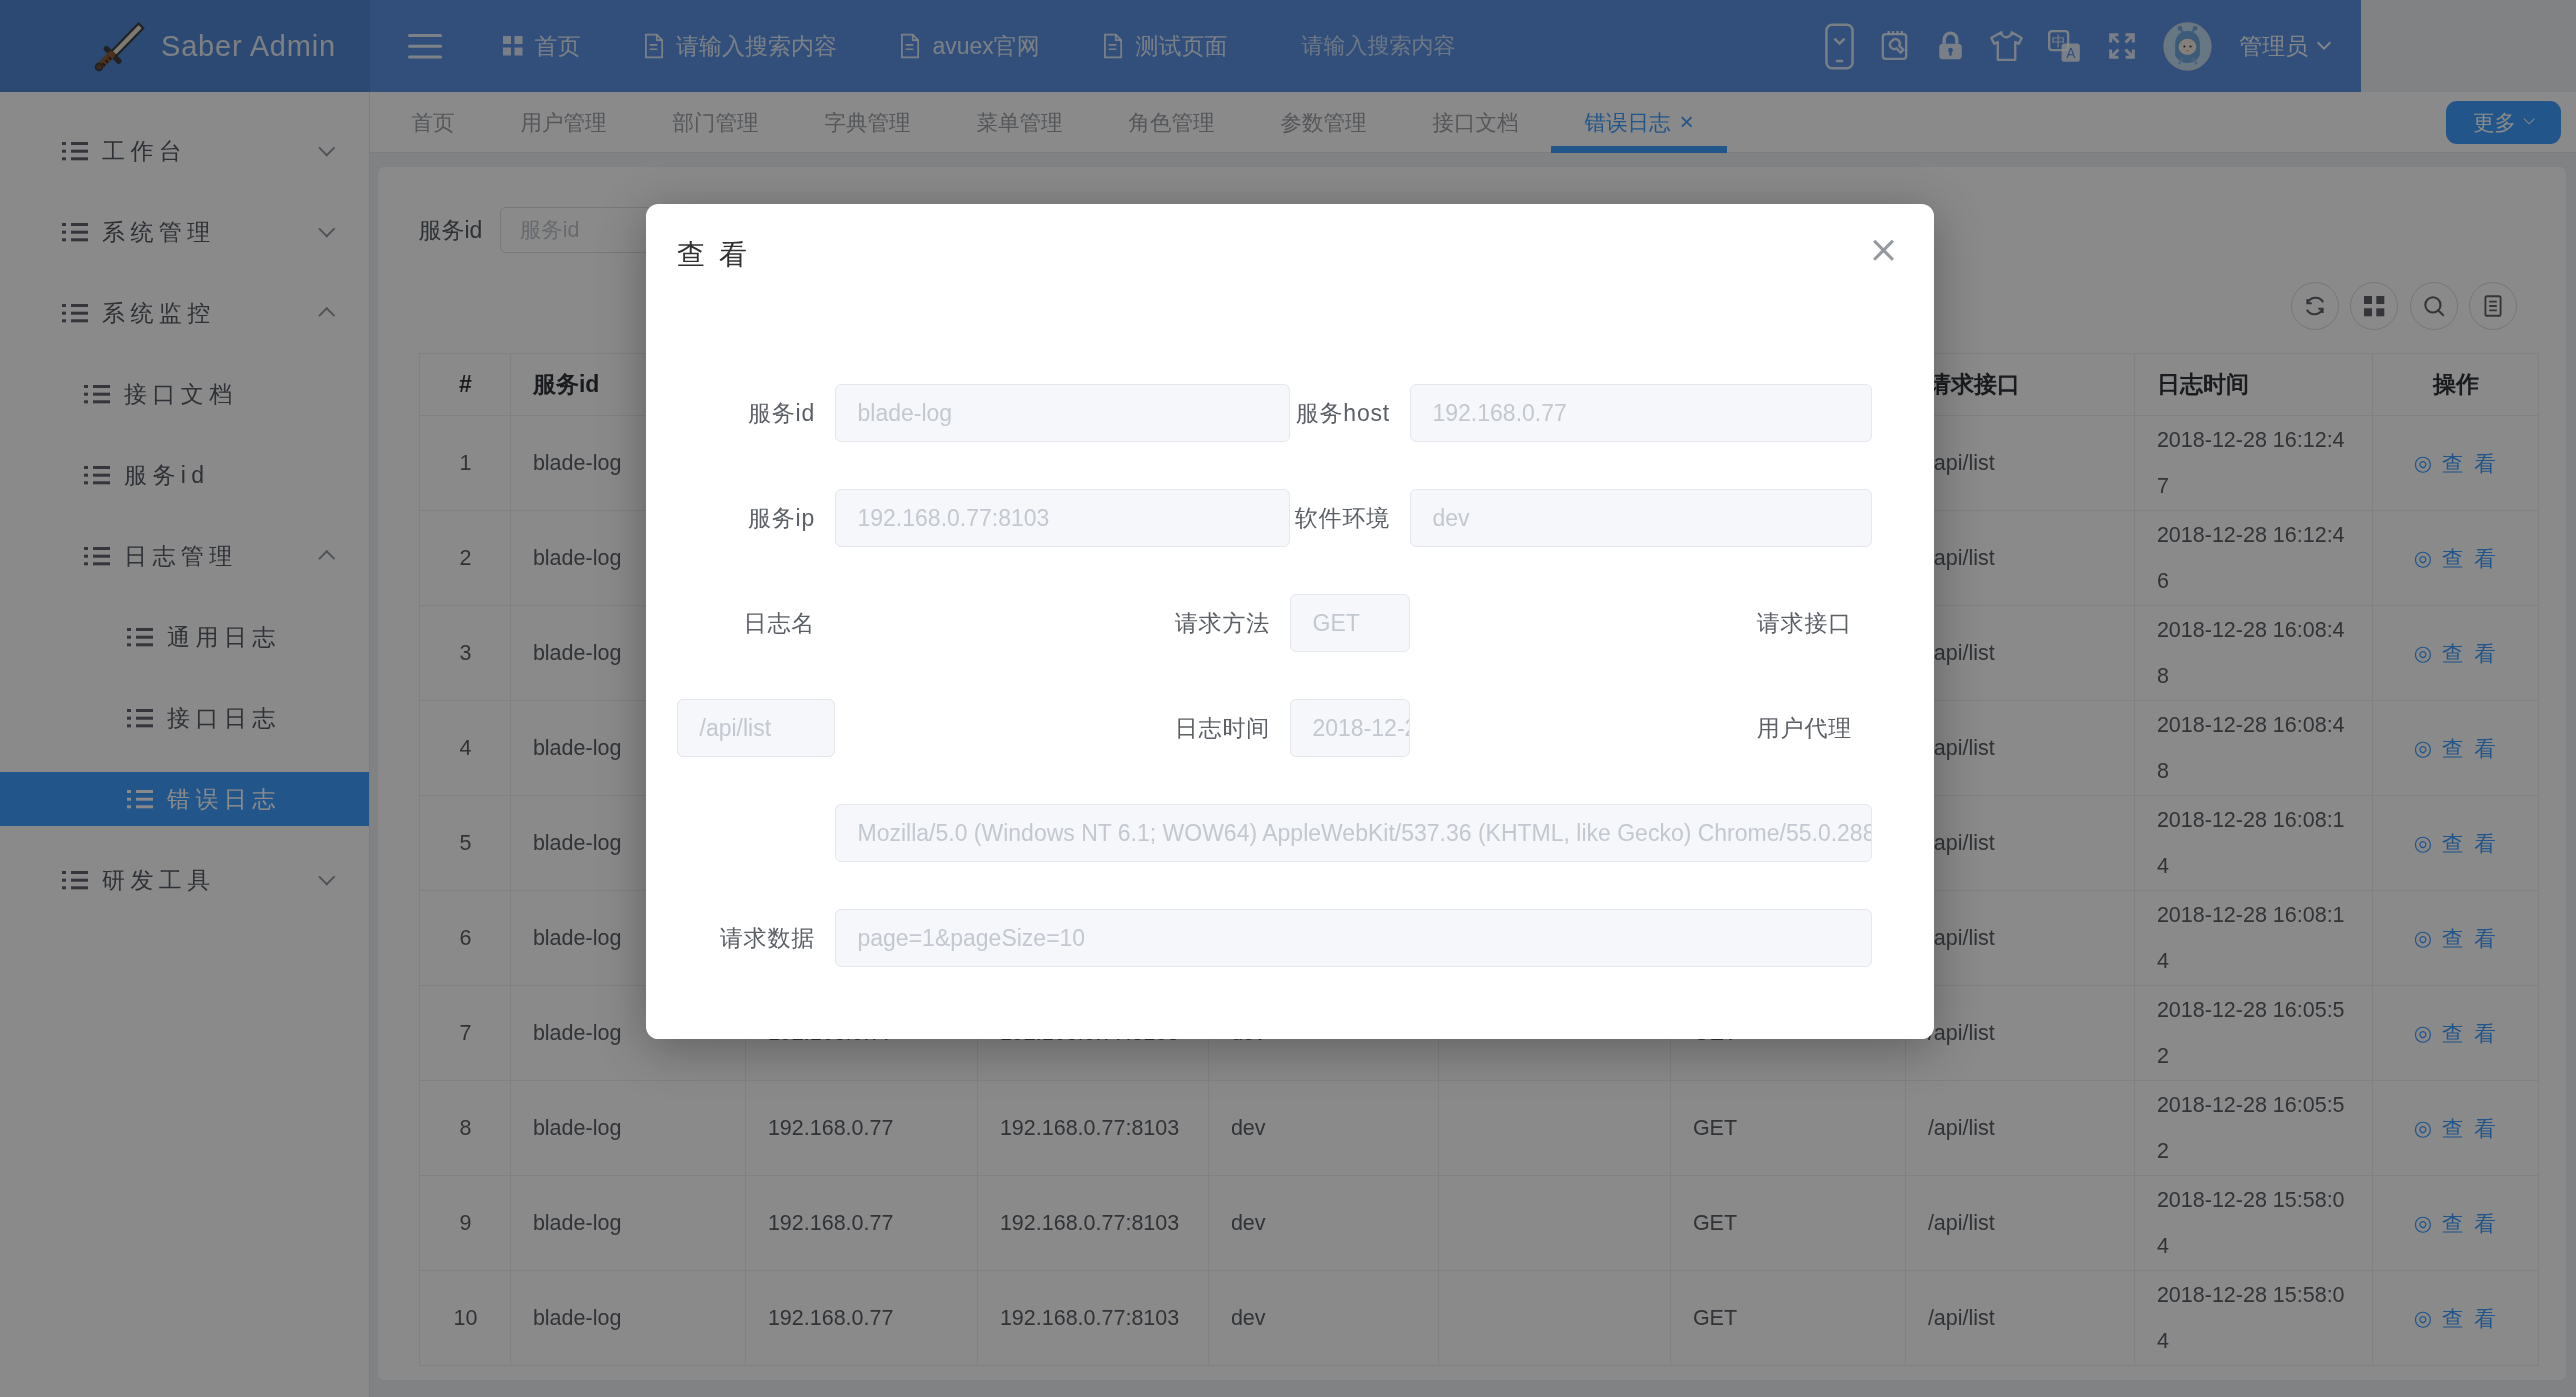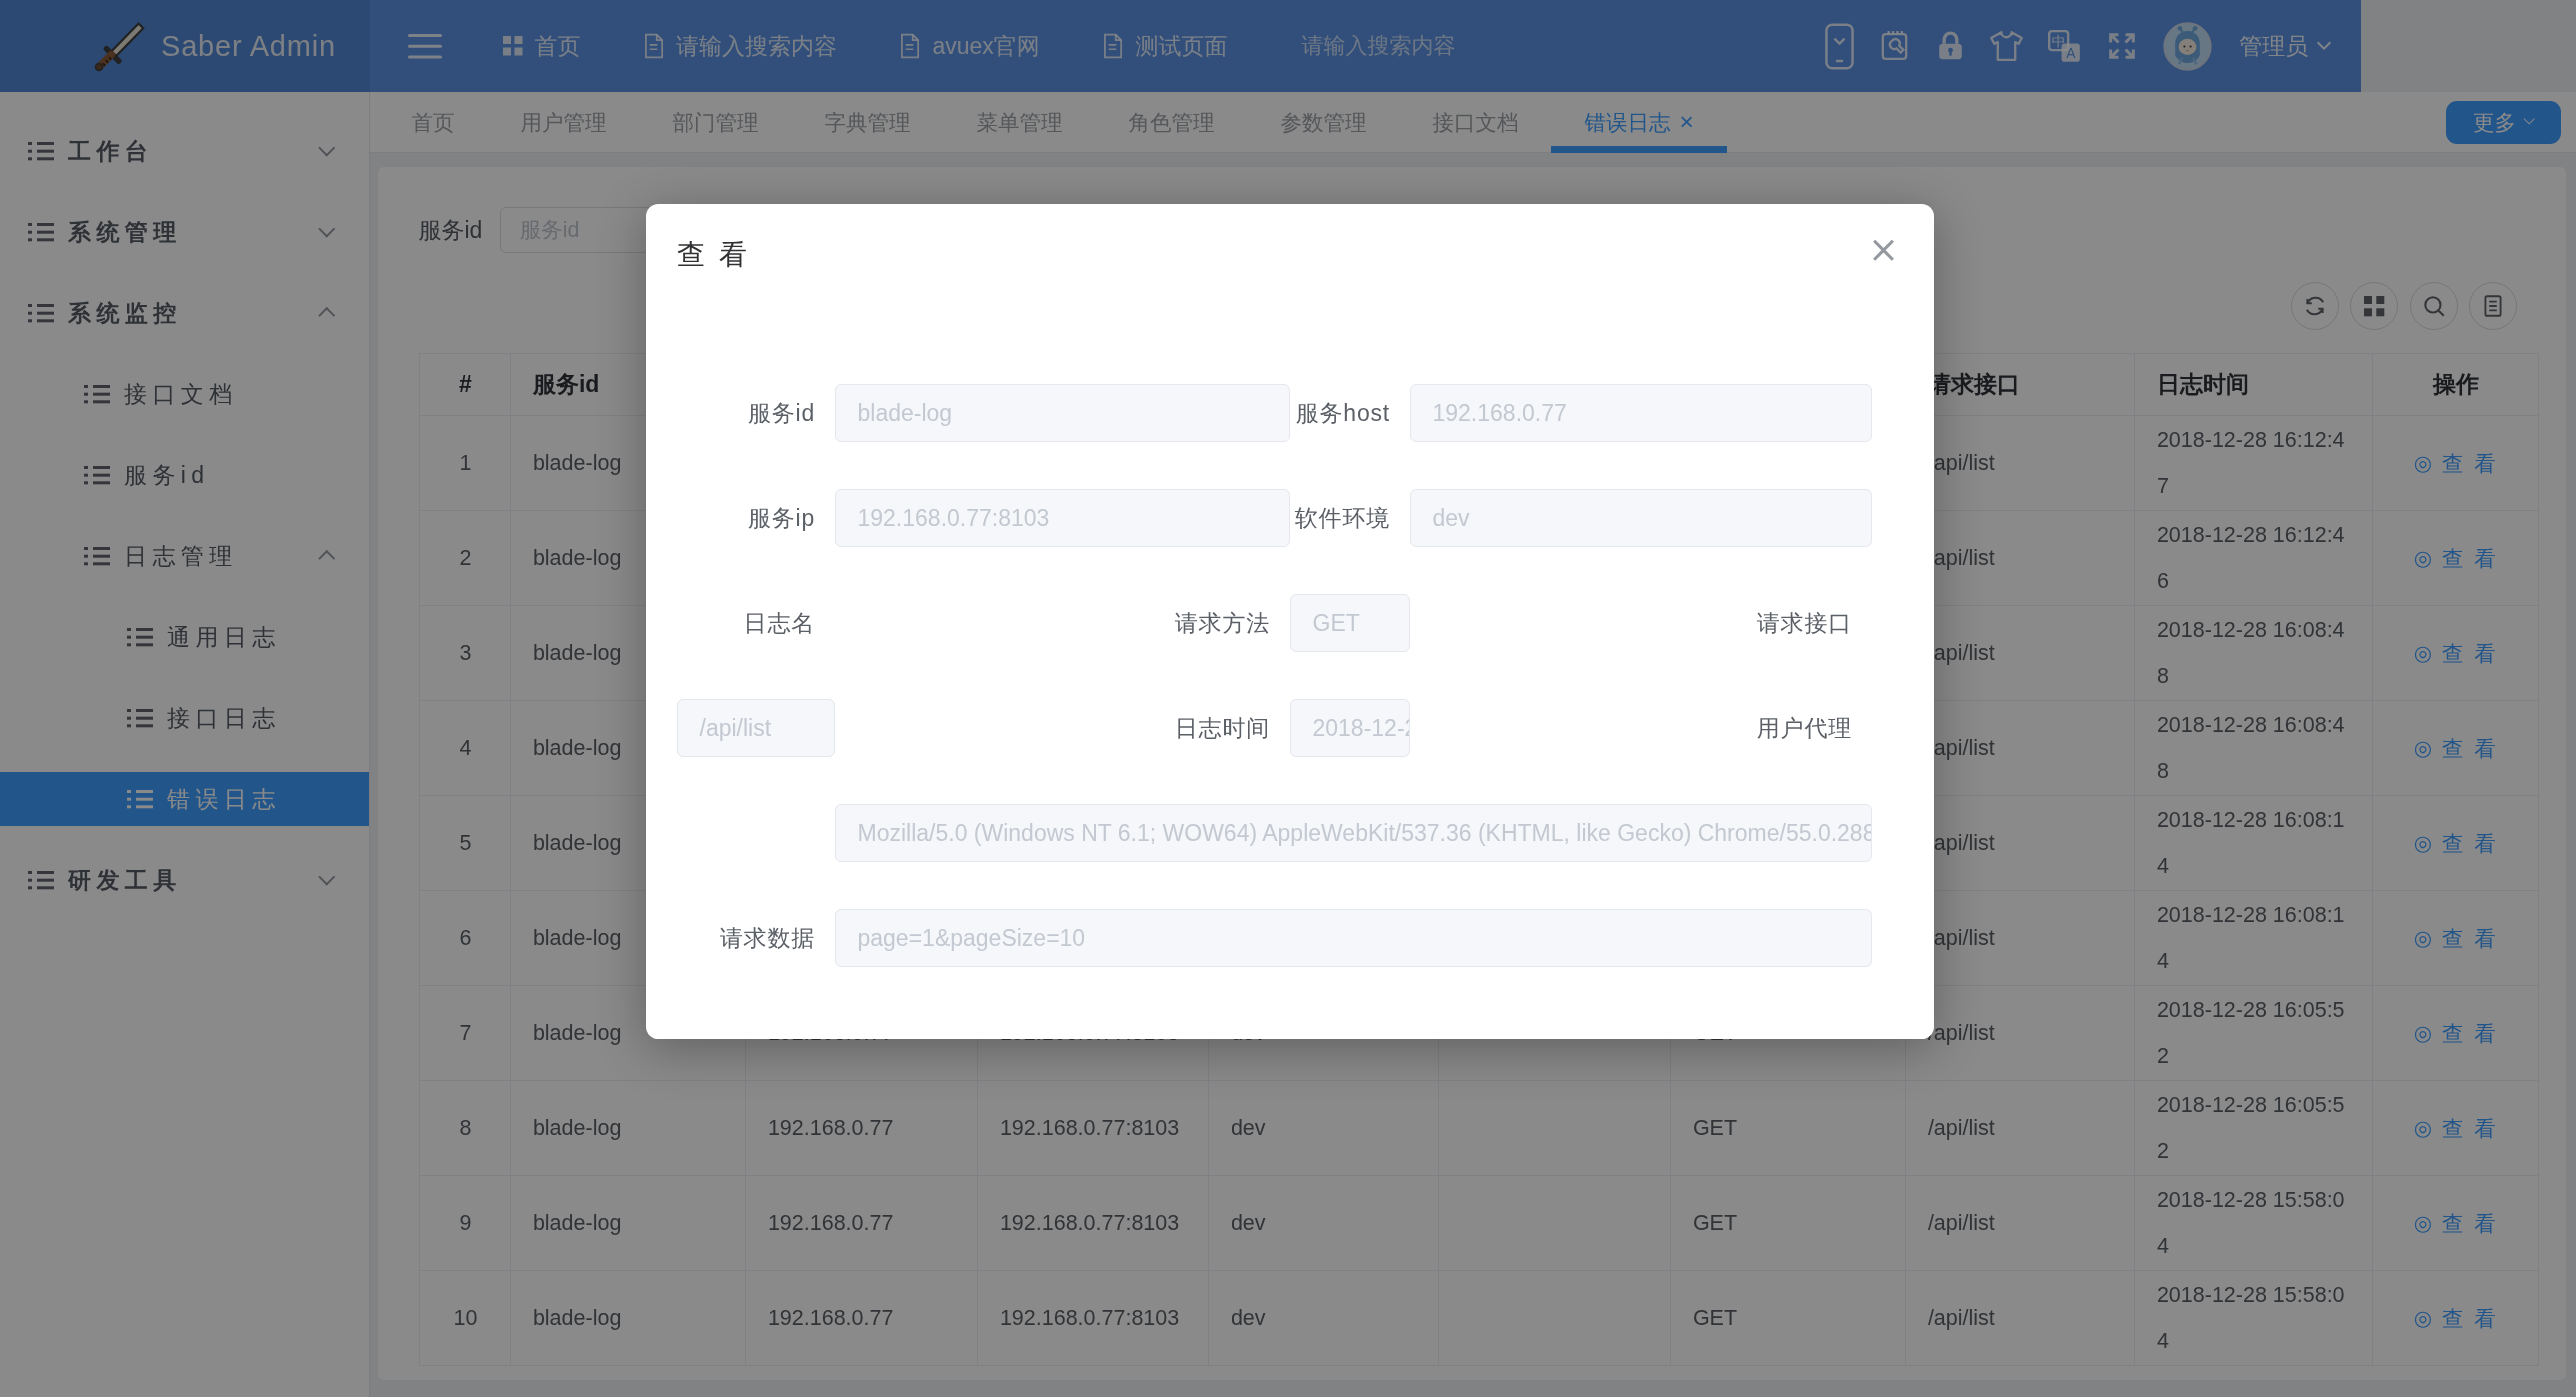--- a/index.html
+++ b/index.html
@@ -26,21 +26,21 @@
   .uname{font-size:23px;color:rgba(255,255,255,.9);margin-left:3.1px;white-space:nowrap;cursor:pointer;display:flex;align-items:center;gap:10.7px;}
   .chev{width:11.5px;height:11.5px;border-right:2.3px solid #9298A2;border-bottom:2.3px solid #9298A2;flex:none;box-sizing:border-box;}
   .chev.down{transform:rotate(45deg);margin-top:-6.1px;}
   .chev.up{transform:rotate(-135deg);margin-top:6.1px;}
   .chev.white{border-color:rgba(255,255,255,.9);width:10px;height:10px;}
 
   
   .sidebar{position:absolute;left:0;top:92px;bottom:0;width:370px;background:#FFFFFF;border-right:0.8px solid #E6E8EB;padding-top:32px;box-sizing:border-box;z-index:5;}
   .menu-item{display:flex;align-items:center;height:54px;margin-bottom:27px;cursor:pointer;color:#565B63;font-size:23px;letter-spacing:5.4px;}
   .menu-item .ic-list{color:#60656E;margin-right:14px;}
-  .lvl-0{padding-left:28px;font-weight:bold;}
+  .lvl-0{padding-left:62px;}
   .lvl-1{padding-left:84px;}
   .lvl-2{padding-left:127px;}
   .menu-item.active{background:#409EFF;color:#FFFFFF;}
   .menu-item.active .ic-list{color:#FFFFFF;}
   .menu-item .chev{margin-left:auto;margin-right:37px;}
   .ic-list{width:26px;height:21.5px;position:relative;flex:none;}
   .ic-list::before{content:"";position:absolute;left:9.2px;top:1.5px;width:17px;height:3.1px;background:currentColor;box-shadow:0 7.7px 0 currentColor,0 15.3px 0 currentColor;}
   .ic-list::after{content:"";position:absolute;left:0;top:1.5px;width:3.8px;height:3.1px;background:currentColor;box-shadow:0 7.7px 0 currentColor,0 15.3px 0 currentColor;}
 
   

